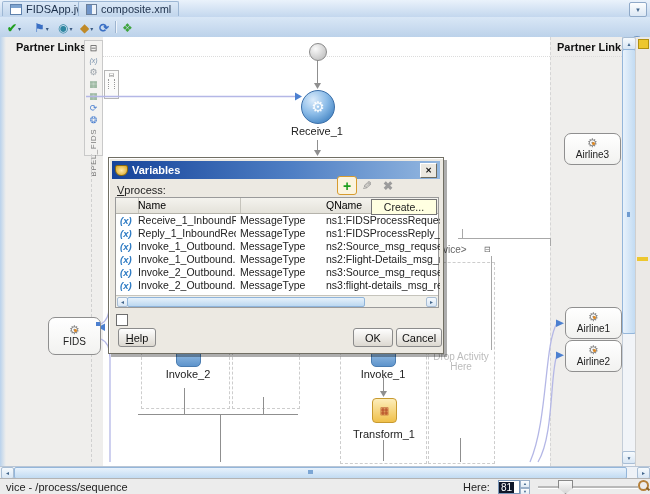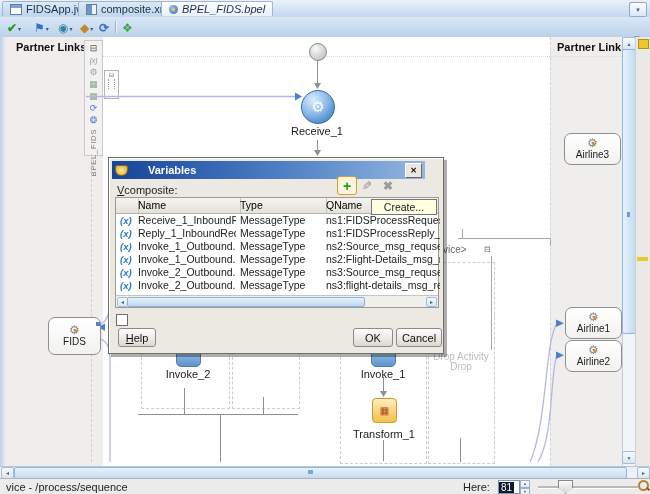--- a/index.html
+++ b/index.html
@@ -91,21 +91,21 @@
 
   .pbox{position:absolute;border:1px solid #8f8f8f;border-radius:7px;background:linear-gradient(#fff,#f2f2f0);
         display:flex;flex-direction:column;align-items:center;justify-content:center;font-size:10px;color:#222;z-index:3;}
   .pgear{position:relative;font-size:12px;line-height:11px;color:#8b8b8b;}
   .pgear::after{content:"";position:absolute;left:4.5px;top:4px;width:3px;height:3px;background:#e08820;border-radius:50%;}
   .cpoint{left:96px;top:322px;width:4px;height:4px;background:#4c80d0;z-index:3;}
 
   
   .dialog{left:108px;top:157px;width:334px;height:195px;background:#ece9e2;border:1px solid #716f64;
           box-shadow:3px 3px 0 rgba(0,0,0,.32), inset 1px 1px 0 #fff;z-index:10;}
-  .dtitle{position:absolute;left:3px;top:3px;right:18px;height:18px;display:flex;align-items:center;gap:20px;
+  .dtitle{position:absolute;left:3px;top:3px;right:3px;height:18px;display:flex;align-items:center;gap:4px;
           padding:0 3px;background:linear-gradient(90deg,#16449a,#4f7fc4 55%,#93b7e0);color:#fff;font-weight:bold;}
   .lamp{width:11px;height:9px;background:radial-gradient(#ffe9a8,#d9a520);border:1px solid #8a6a10;border-radius:2px 2px 6px 6px;}
   .dclose{margin-left:auto;width:15px;height:13px;background:#ebe8e1;border:1px solid;border-color:#fff #6d6b60 #6d6b60 #fff;
           display:flex;align-items:center;justify-content:center;font-size:8px;color:#111;font-weight:bold;}
   .dlabel{position:absolute;left:8px;top:26px;}
   .mnem{text-decoration:underline;}
   .addbtn{position:absolute;left:228px;top:18px;width:18px;height:17px;border:1px solid #d79b2e;border-radius:3px;
           background:#fbf4df;display:flex;align-items:center;justify-content:center;color:#1d9e1d;font-weight:bold;font-size:14px;line-height:14px;}
   .editbtn{position:absolute;left:253px;top:21px;color:#8a8a8a;font-size:12px;transform:scaleX(-1);}
   .delbtn{position:absolute;left:274px;top:21px;color:#9b9b9b;font-size:12px;font-weight:bold;}
@@ -149,26 +149,20 @@
 <div class="screen">
 
   <div class="abs tabbar">
     <div class="tab" style="left:2px;">
       <span class="ic-app"></span>
       <span>FIDSApp.jws</span>
     </div>
     <div class="tab" style="left:78px;">
       <span class="ic-comp"></span>
       <span>composite.xml</span>
-    </div>
-    <div class="tab active" style="left:161px;">
-      <span class="ic-bpel">
-          <i></i>
-        </span>
-      <span>BPEL_FIDS.bpel</span>
     </div>
     <div class="abs tab-overflow">▼</div>
   </div>
 
   <div class="abs toolbar">
     <div class="tbi" style="left:7px;">
       <span style="color:#1f9e1f;font-weight:bold;">✔</span>
       <span class="caret">▾</span>
     </div>
     <div class="tbi" style="left:34px;">
@@ -290,21 +284,21 @@
   <div class="abs invoke-node" style="left:371px;top:342px;"></div>
   <div class="node-label" style="left:353px;top:368px;width:60px;">Invoke_1</div>
 
   <div class="abs transform-node">
     <span>▦</span>
   </div>
   <div class="node-label" style="left:350px;top:428px;width:68px;">Transform_1</div>
 
   <div class="abs drop-hint">
     <div>Drop Activity</div>
-    <div>Drop</div>
+    <div>Here</div>
   </div>
   <div class="abs scope-frag">vice&gt;</div>
   <div class="abs scope-collapse">⊟</div>
 
   <div class="pbox" style="left:48px;top:317px;width:51px;height:36px;">
     <span class="pgear">⚙</span>
     <span>FIDS</span>
   </div>
   <div class="abs cpoint"></div>
   <div class="pbox" style="left:564px;top:133px;width:55px;height:30px;">
@@ -320,31 +314,30 @@
     <span>Airline2</span>
   </div>
 
   <div class="abs dialog">
     <div class="dtitle">
       <span class="lamp"></span>
       <span>Variables</span>
       <span class="dclose">✕</span>
     </div>
     <div class="dlabel">
-      <span class="mnem">V</span><span>composite:</span>
+      <span class="mnem">V</span><span>process:</span>
     </div>
     <div class="addbtn">+</div>
     <div class="editbtn">✎</div>
     <div class="delbtn">✖</div>
 
     <div class="vtable">
       <div class="thead">
         <div class="th" style="left:0;width:18px;"></div>
         <div class="th" style="left:18px;width:102px;">Name</div>
-        <div class="th" style="left:120px;width:86px;">Type</div>
         <div class="th" style="left:206px;width:115px;border-right:none;">QName</div>
       </div>
       <div class="trow" style="top:16px;">
         <span class="tc varicon" style="left:0;width:18px;">(x)</span>
         <span class="tc" style="left:18px;width:98px;">Receive_1_InboundR...</span>
         <span class="tc" style="left:120px;width:82px;">MessageType</span>
         <span class="tc" style="left:206px;width:114px;">ns1:FIDSProcessRequest_msg_re...</span>
       </div>
       <div class="trow" style="top:29px;">
         <span class="tc varicon" style="left:0;width:18px;">(x)</span>

